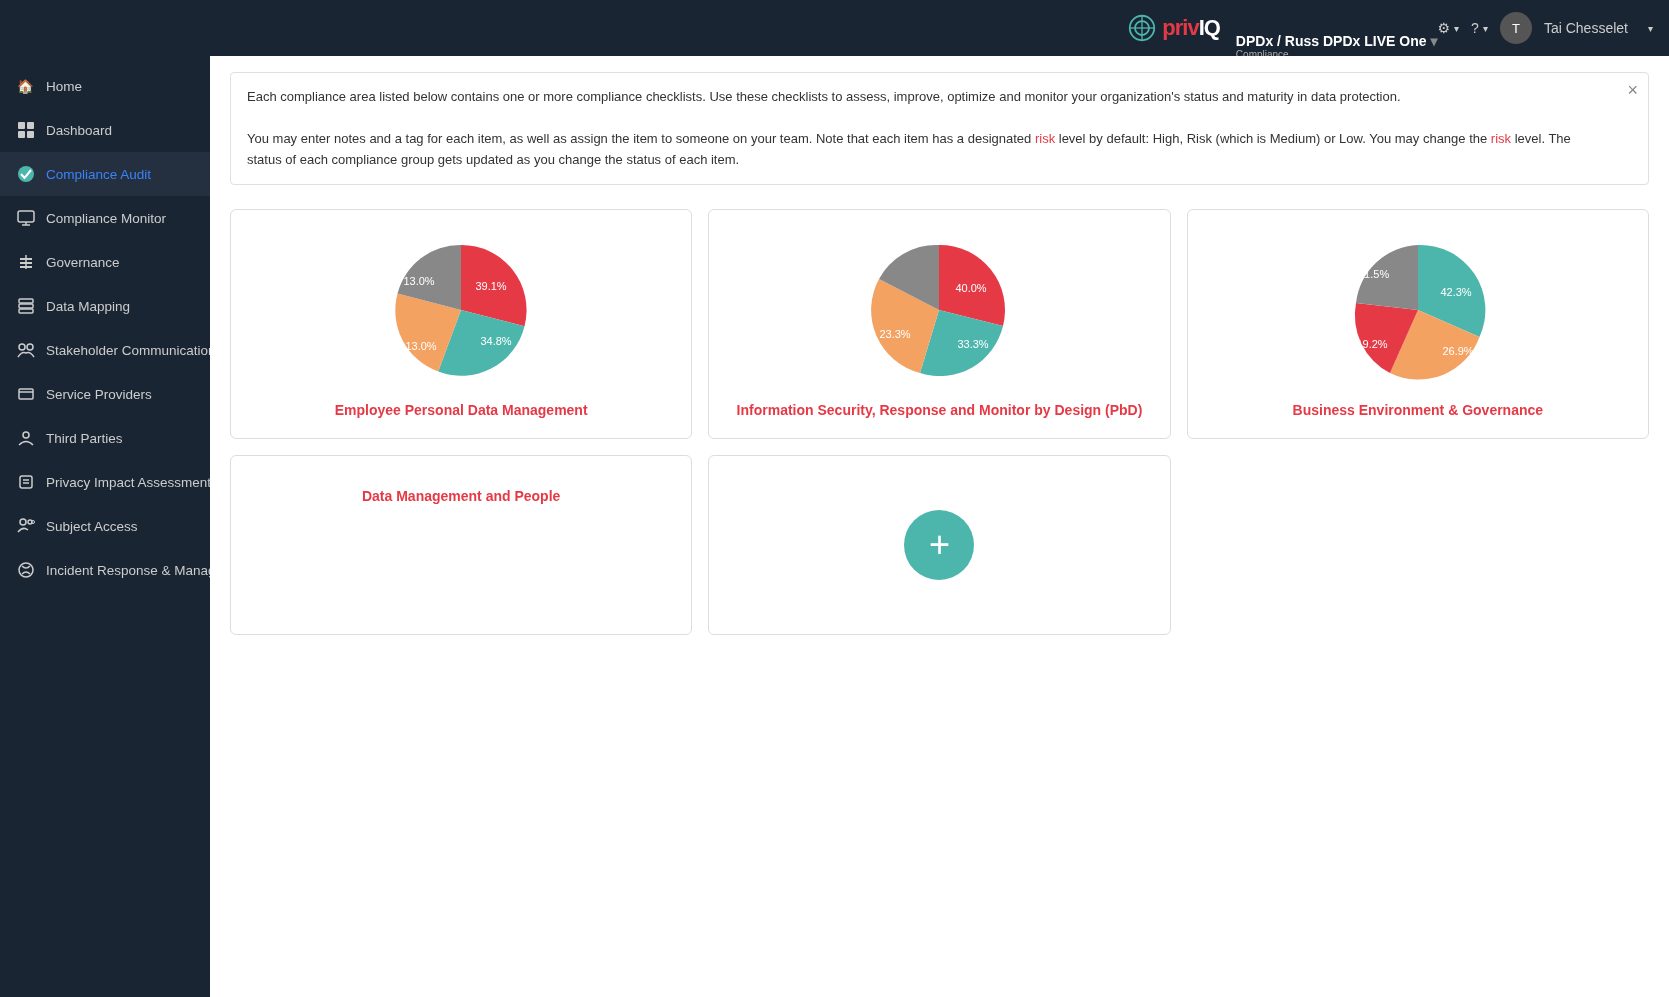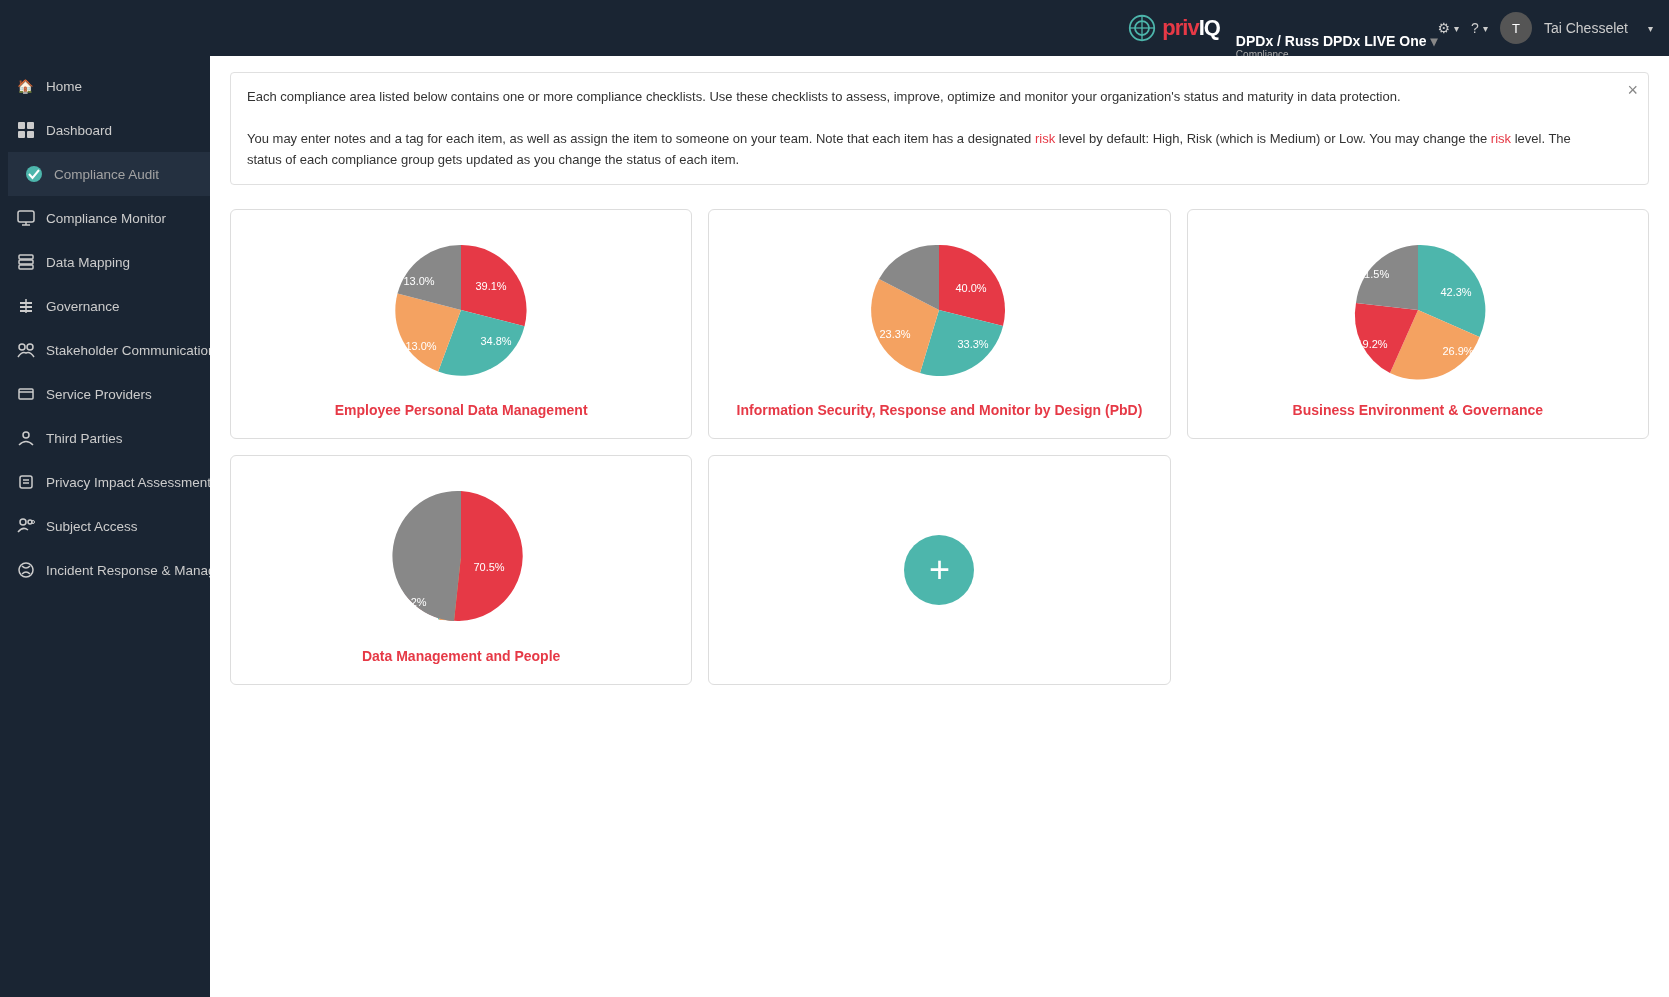--- a/index.html
+++ b/index.html
@@ -44,21 +44,21 @@
     .sidebar-item {
       display: flex;
       align-items: center;
       gap: 10px;
       padding: 12px 16px;
       cursor: pointer;
       font-size: 13.5px;
       color: #ccc;
       white-space: nowrap;
     }
-    .sidebar-item.active { background: #243040; color: #a3a3a3; margin-left: 8px; }
+    .sidebar-item.active { background: #243040; color: #3b82f6; }
     .sidebar-item .icon { width: 20px; height: 20px; flex-shrink: 0; display: flex; align-items: center; justify-content: center; }
 
     
     .content { flex: 1; overflow-y: auto; background: #fff; padding: 0; }
 
     
     .info-banner {
       background: #fff;
       border: 1px solid #e0e0e0;
       border-radius: 4px;
@@ -209,37 +209,37 @@
             <rect x="1" y="2" width="16" height="11" rx="2" fill="none" stroke="#ccc" stroke-width="1.5"></rect>
             <line x1="9" y1="13" x2="9" y2="16" stroke="#ccc" stroke-width="1.5"></line>
             <line x1="5" y1="16" x2="13" y2="16" stroke="#ccc" stroke-width="1.5"></line>
           </svg>
       </span>
       <span>Compliance Monitor</span>
     </div>
     <div class="sidebar-item">
       <span class="icon">
         <svg width="18" height="18" viewBox="0 0 18 18">
-            <rect x="2" y="2" width="14" height="4" rx="1" fill="none" stroke="#ccc" stroke-width="1.5"></rect>
-            <rect x="2" y="7" width="14" height="4" rx="1" fill="none" stroke="#ccc" stroke-width="1.5"></rect>
-            <rect x="2" y="12" width="14" height="4" rx="1" fill="none" stroke="#ccc" stroke-width="1.5"></rect>
-          </svg>
-      </span>
-      <span>Data Mapping</span>
-    </div>
-    <div class="sidebar-item">
-      <span class="icon">
-        <svg width="18" height="18" viewBox="0 0 18 18">
             <line x1="9" y1="2" x2="9" y2="16" stroke="#ccc" stroke-width="1.5"></line>
             <rect x="3" y="5" width="12" height="2" fill="#ccc"></rect>
             <rect x="3" y="9" width="12" height="2" fill="#ccc"></rect>
             <rect x="3" y="13" width="12" height="2" fill="#ccc"></rect>
           </svg>
       </span>
       <span>Governance</span>
+    </div>
+    <div class="sidebar-item">
+      <span class="icon">
+        <svg width="18" height="18" viewBox="0 0 18 18">
+            <rect x="2" y="2" width="14" height="4" rx="1" fill="none" stroke="#ccc" stroke-width="1.5"></rect>
+            <rect x="2" y="7" width="14" height="4" rx="1" fill="none" stroke="#ccc" stroke-width="1.5"></rect>
+            <rect x="2" y="12" width="14" height="4" rx="1" fill="none" stroke="#ccc" stroke-width="1.5"></rect>
+          </svg>
+      </span>
+      <span>Data Mapping</span>
     </div>
     <div class="sidebar-item">
       <span class="icon">
         <svg width="18" height="18" viewBox="0 0 18 18">
             <circle cx="5" cy="6" r="3" fill="none" stroke="#ccc" stroke-width="1.5"></circle>
             <circle cx="13" cy="6" r="3" fill="none" stroke="#ccc" stroke-width="1.5"></circle>
             <path d="M1 16 Q5 10 9 12 Q13 10 17 16" stroke="#ccc" stroke-width="1.5" fill="none"></path>
           </svg>
       </span>
       <span>Stakeholder Communications</span>
@@ -360,36 +360,20 @@
             <text x="118" y="66" fill="white" font-size="11" text-anchor="middle">42.3%</text>
             <text x="120" y="125" fill="white" font-size="11" text-anchor="middle">26.9%</text>
             <text x="34" y="118" fill="white" font-size="11" text-anchor="middle">19.2%</text>
             <text x="36" y="48" fill="white" font-size="11" text-anchor="middle">11.5%</text>
           </svg>
         </div>
         <div class="card-title">Business Environment &amp; Governance</div>
       </div>
 
       <div class="card">
-        <div class="pie-container">
-          <svg width="160" height="160" viewBox="0 0 160 160">
-
-            <path d="M80,80 L80,15 A65,65 0 1,1 22,115 Z" fill="#e63946"></path>
-
-            <path d="M80,80 L22,115 A65,65 0 0,1 58,144 Z" fill="#4db6ac"></path>
-
-            <path d="M80,80 L58,144 A65,65 0 0,1 73,145 Z" fill="#f4a261"></path>
-
-            <path d="M80,80 L73,145 A65,65 0 0,1 80,15 Z" fill="#888"></path>
-
-            <text x="108" y="95" fill="white" font-size="11" text-anchor="middle">70.5%</text>
-            <text x="30" y="130" fill="white" font-size="11" text-anchor="middle">18.2%</text>
-            <text x="52" y="150" fill="white" font-size="9" text-anchor="middle">5.8%</text>
-          </svg>
-        </div>
         <div class="card-title">Data Management and People</div>
       </div>
 
       <div class="add-card">
         <button class="add-btn">
           <span>+</span>
         </button>
       </div>
 
     </div>

